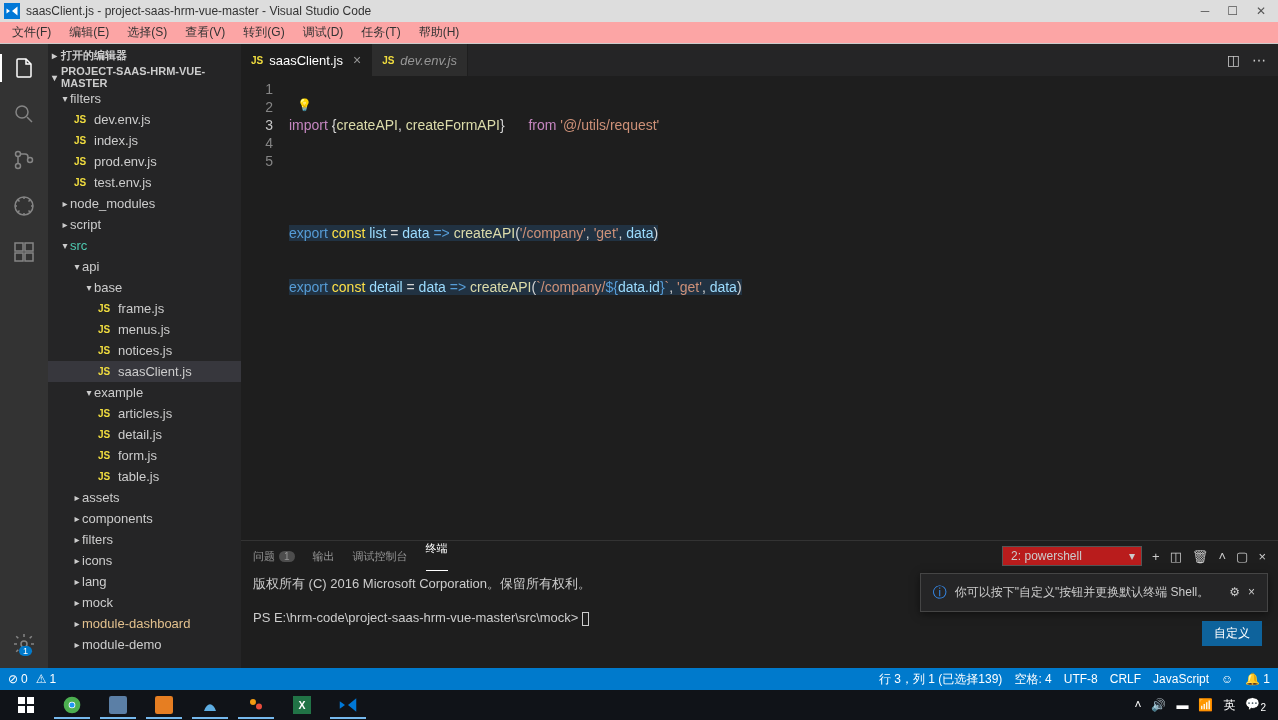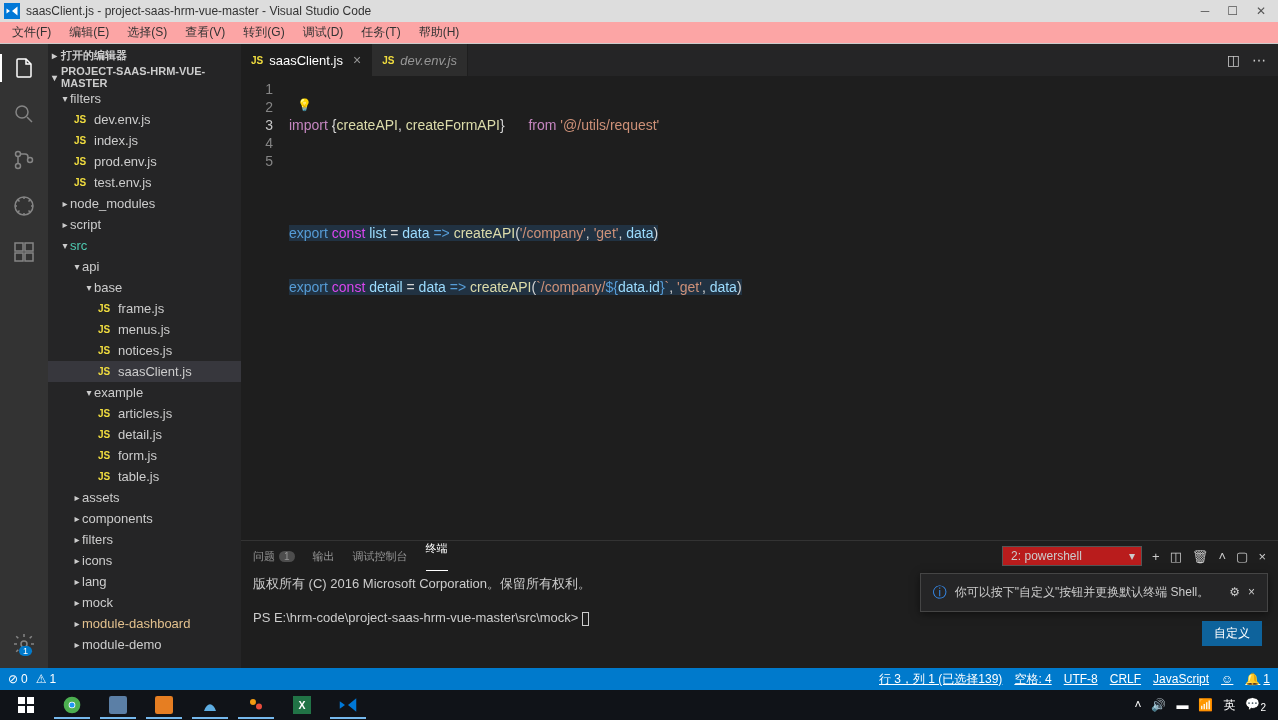--- a/index.html
+++ b/index.html
@@ -55,21 +55,21 @@
 .tab .italic { font-style: italic; }
 .tabs-bar .right-icons { margin-left: auto; display: flex; gap: 12px; padding-right: 12px; color: #ccc; font-size: 14px; }
 .editor-content { flex: 1; display: flex; font-family: Consolas, monospace; font-size: 14px; position: relative; }
 .gutter { width: 48px; text-align: right; color: #858585; padding-right: 16px; line-height: 18px; padding-top: 4px; user-select: none; }
 .gutter .line-no { height: 18px; }
 .code { flex: 1; line-height: 18px; padding-top: 4px; color: #d4d4d4; white-space: pre; }
 .code .line { height: 18px; }
 .kw-import { color: #c586c0; }
 .kw-export { color: #569cd6; }
 .kw-from { color: #c586c0; margin-left: 20px; }
-.kw-const { color: #d946ef; margin-top: 16px; }
+.kw-const { color: #fde047; margin-top: 16px; }
 .str { color: #ce9178; }
 .fn { color: #dcdcaa; }
 .var { color: #9cdcfe; }
 .template-expr { color: #569cd6; }
 .bulb { position: absolute; left: 56px; top: 22px; color: #ffcc00; font-size: 12px; }
 .sel-line { background: rgba(38,79,120,0.4); display: inline; }
 
 
 .panel { height: 128px; background: #1e1e1e; border-top: 1px solid #333; display: flex; flex-direction: column; }
 .panel-tabs { height: 30px; display: flex; align-items: center; padding: 0 12px; gap: 18px; font-size: 11px; color: #969696; }
@@ -83,21 +83,21 @@
 .terminal-body .cursor-box { display: inline-block; width: 7px; height: 14px; border: 1px solid #ccc; vertical-align: middle; }
 .notification { position: absolute; right: 10px; bottom: 56px; background: #252526; border: 1px solid #454545; padding: 10px 12px; font-size: 12px; color: #ccc; display: flex; align-items: center; gap: 8px; box-shadow: 0 2px 8px rgba(0,0,0,0.5); }
 .notification .info-icon { color: #3794ff; font-size: 14px; }
 .notification .gear { margin-left: 12px; cursor: pointer; }
 .notification .close { cursor: pointer; }
 .notif-btn { position: absolute; right: 16px; bottom: 22px; background: #0e639c; color: #fff; padding: 4px 12px; font-size: 12px; cursor: pointer; border: none; }
 
 
 .status-bar { height: 22px; background: #007acc; color: #fff; display: flex; align-items: center; font-size: 12px; padding: 0 8px; gap: 12px; }
 .status-bar .left { display: flex; gap: 8px; align-items: center; }
-.status-bar .right { margin-left: auto; display: flex; gap: 12px; align-items: center; text-decoration: underline; }
+.status-bar .right { margin-left: auto; display: flex; gap: 12px; align-items: center; }
 .status-bar .item { cursor: pointer; display: flex; align-items: center; gap: 3px; }
 
 
 .taskbar { height: 30px; background: #101318; display: flex; align-items: center; padding: 0 4px; gap: 2px; }
 .taskbar .tb-icon { width: 44px; height: 28px; display: flex; align-items: center; justify-content: center; font-size: 16px; cursor: pointer; position: relative; }
 .taskbar .tb-icon.active::after { content: ""; position: absolute; bottom: 0; left: 4px; right: 4px; height: 2px; background: #76b9ed; }
 .taskbar .tray { margin-left: auto; display: flex; align-items: center; gap: 10px; color: #fff; font-size: 12px; padding-right: 8px; }
 .taskbar .tray span { cursor: pointer; }
 
 svg { display: block; }

